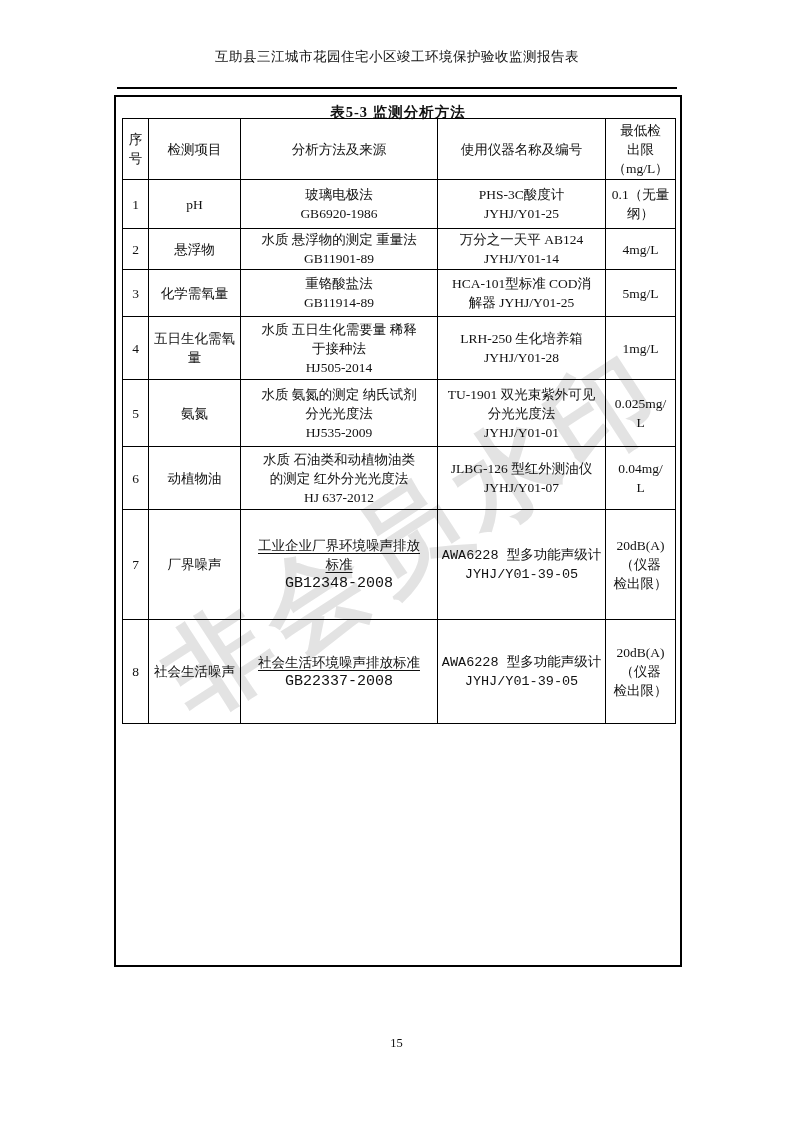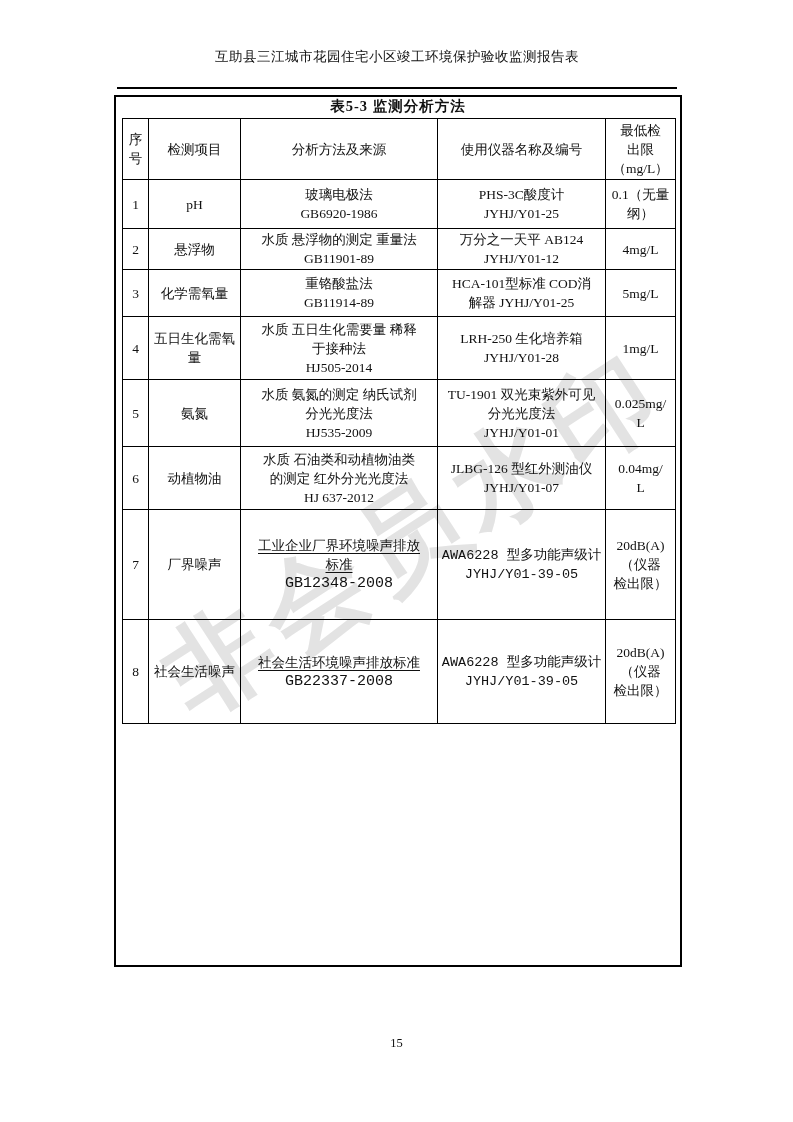--- a/index.html
+++ b/index.html
@@ -19,21 +19,21 @@
     font-family:"Liberation Sans","DejaVu Sans",sans-serif;
     font-size:104px;font-weight:700;letter-spacing:10px;color:#e3e3e3;
     transform:rotate(-33deg);white-space:nowrap;z-index:0;user-select:none;
   }
   .outer-box{
     position:absolute;left:114px;top:95px;width:564px;height:868px;
     border:2px solid #000;z-index:1;background:transparent;
   }
   .box-title{
     text-align:center;font-weight:700;font-size:14.5px;
-    padding-top:0;height:19px;line-height:18px;letter-spacing:1px;
+    padding-top:6px;height:19px;line-height:18px;letter-spacing:1px;
   }
   table.grid{
     position:absolute;left:6px;top:21px;width:553px;
     border-collapse:collapse;table-layout:fixed;
   }
   .grid th,.grid td{
     border:1px solid #000;text-align:center;vertical-align:middle;
     font-size:13.5px;line-height:19px;font-weight:400;
     white-space:pre-line;padding:1px 2px;overflow:hidden;
   }
@@ -95,21 +95,21 @@
             <td>PHS-3C酸度计
 JYHJ/Y01-25</td>
             <td>0.1（无量
 纲）</td>
           </tr>
           <tr>
             <td>2</td>
             <td>悬浮物</td>
             <td><div class="m-name">水质 悬浮物的测定 重量法</div><div class="m-code">GB11901-89</div></td>
             <td>万分之一天平 AB124
-JYHJ/Y01-12</td>
+JYHJ/Y01-14</td>
             <td>4mg/L</td>
           </tr>
           <tr>
             <td>3</td>
             <td>化学需氧量</td>
             <td><div class="m-name">重铬酸盐法</div><div class="m-code">GB11914-89</div></td>
             <td>HCA-101型标准 COD消
 解器  JYHJ/Y01-25</td>
             <td>5mg/L</td>
           </tr>

